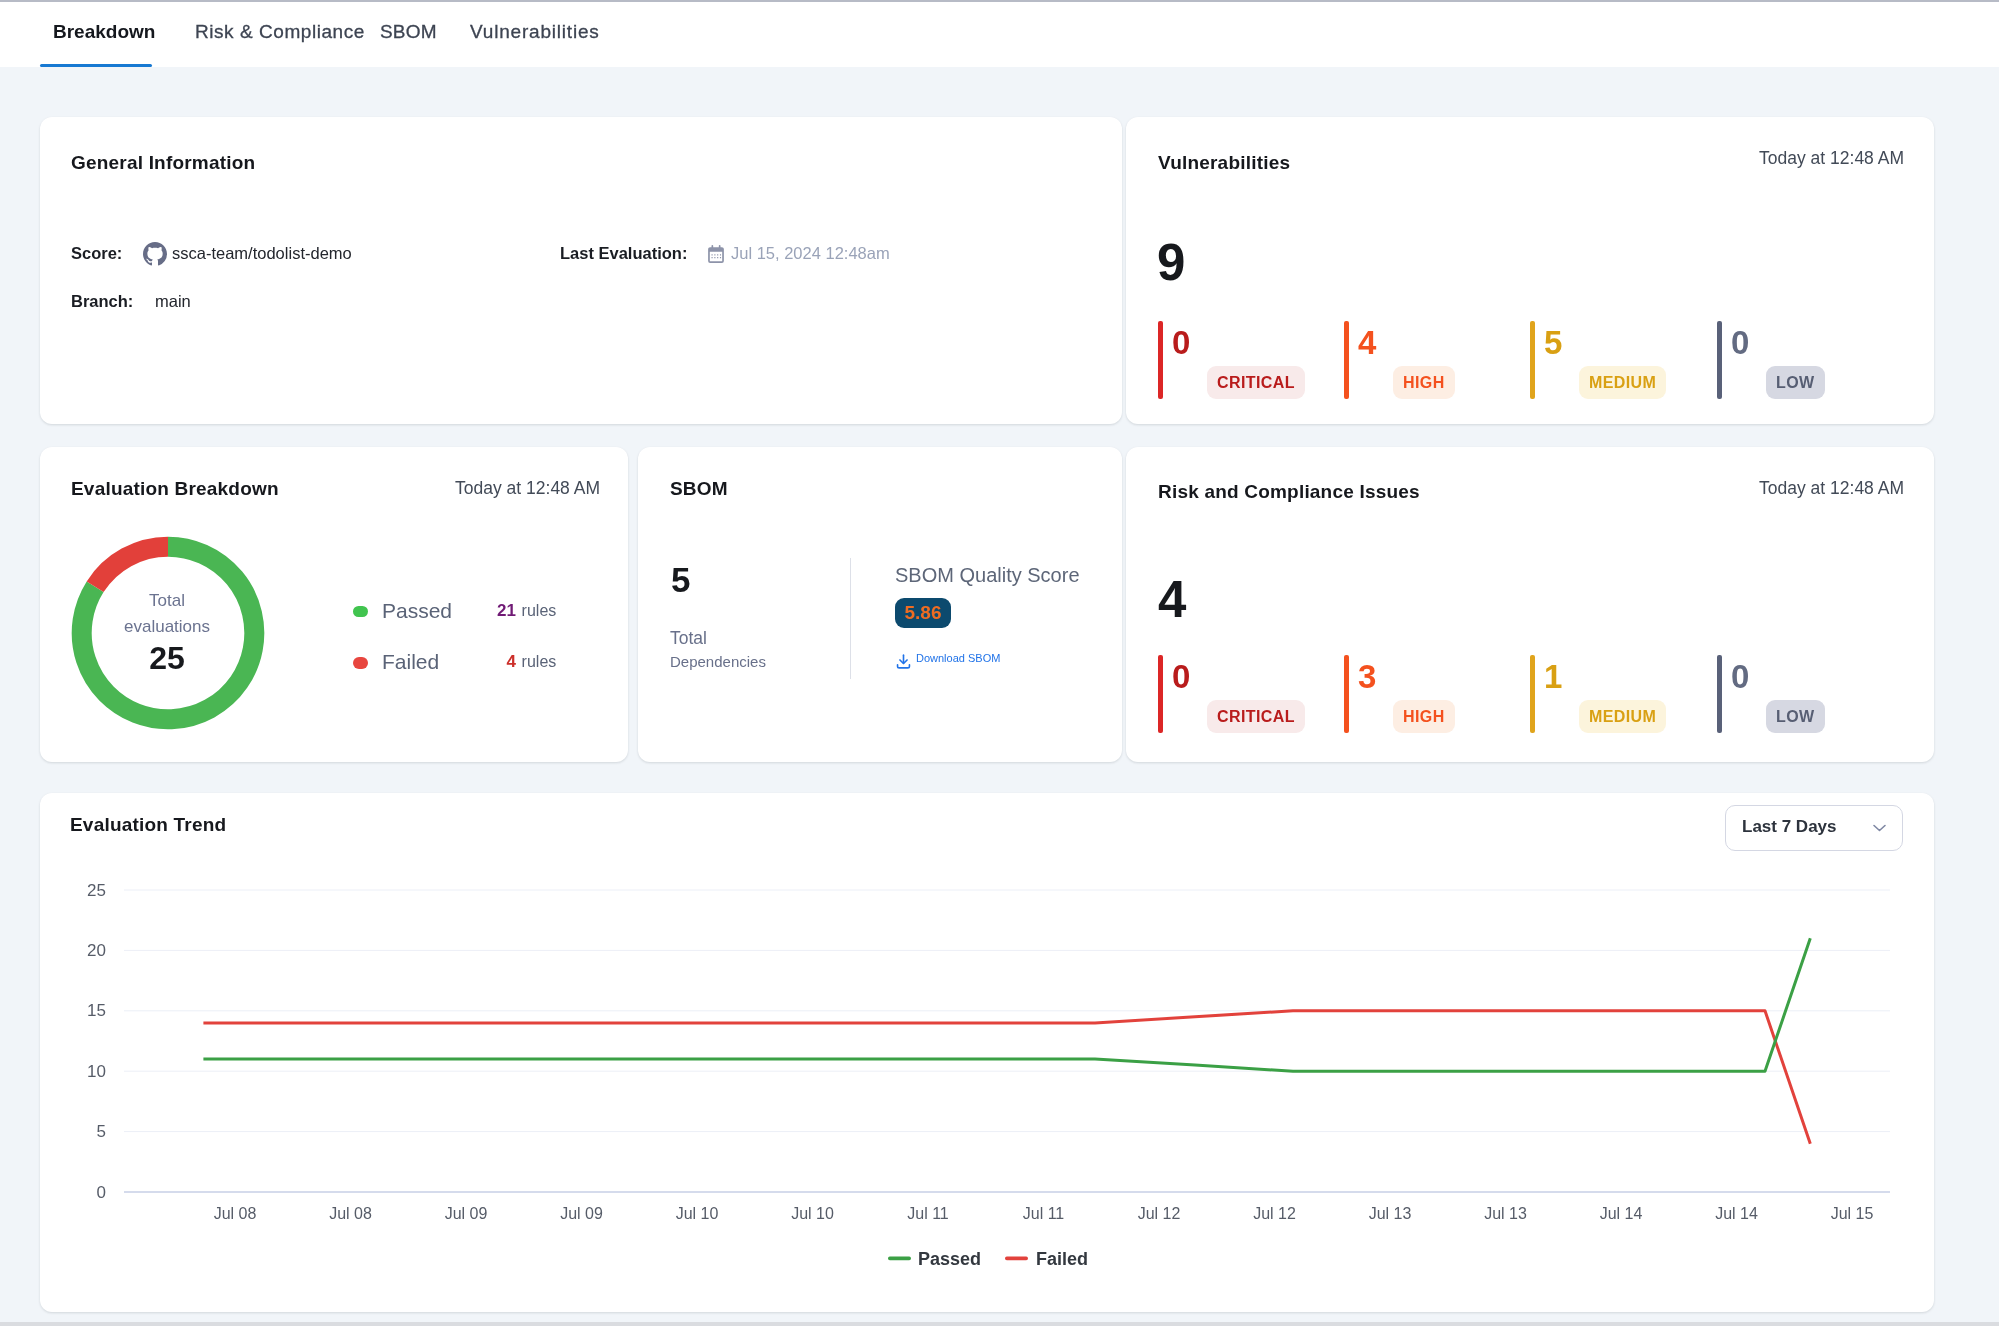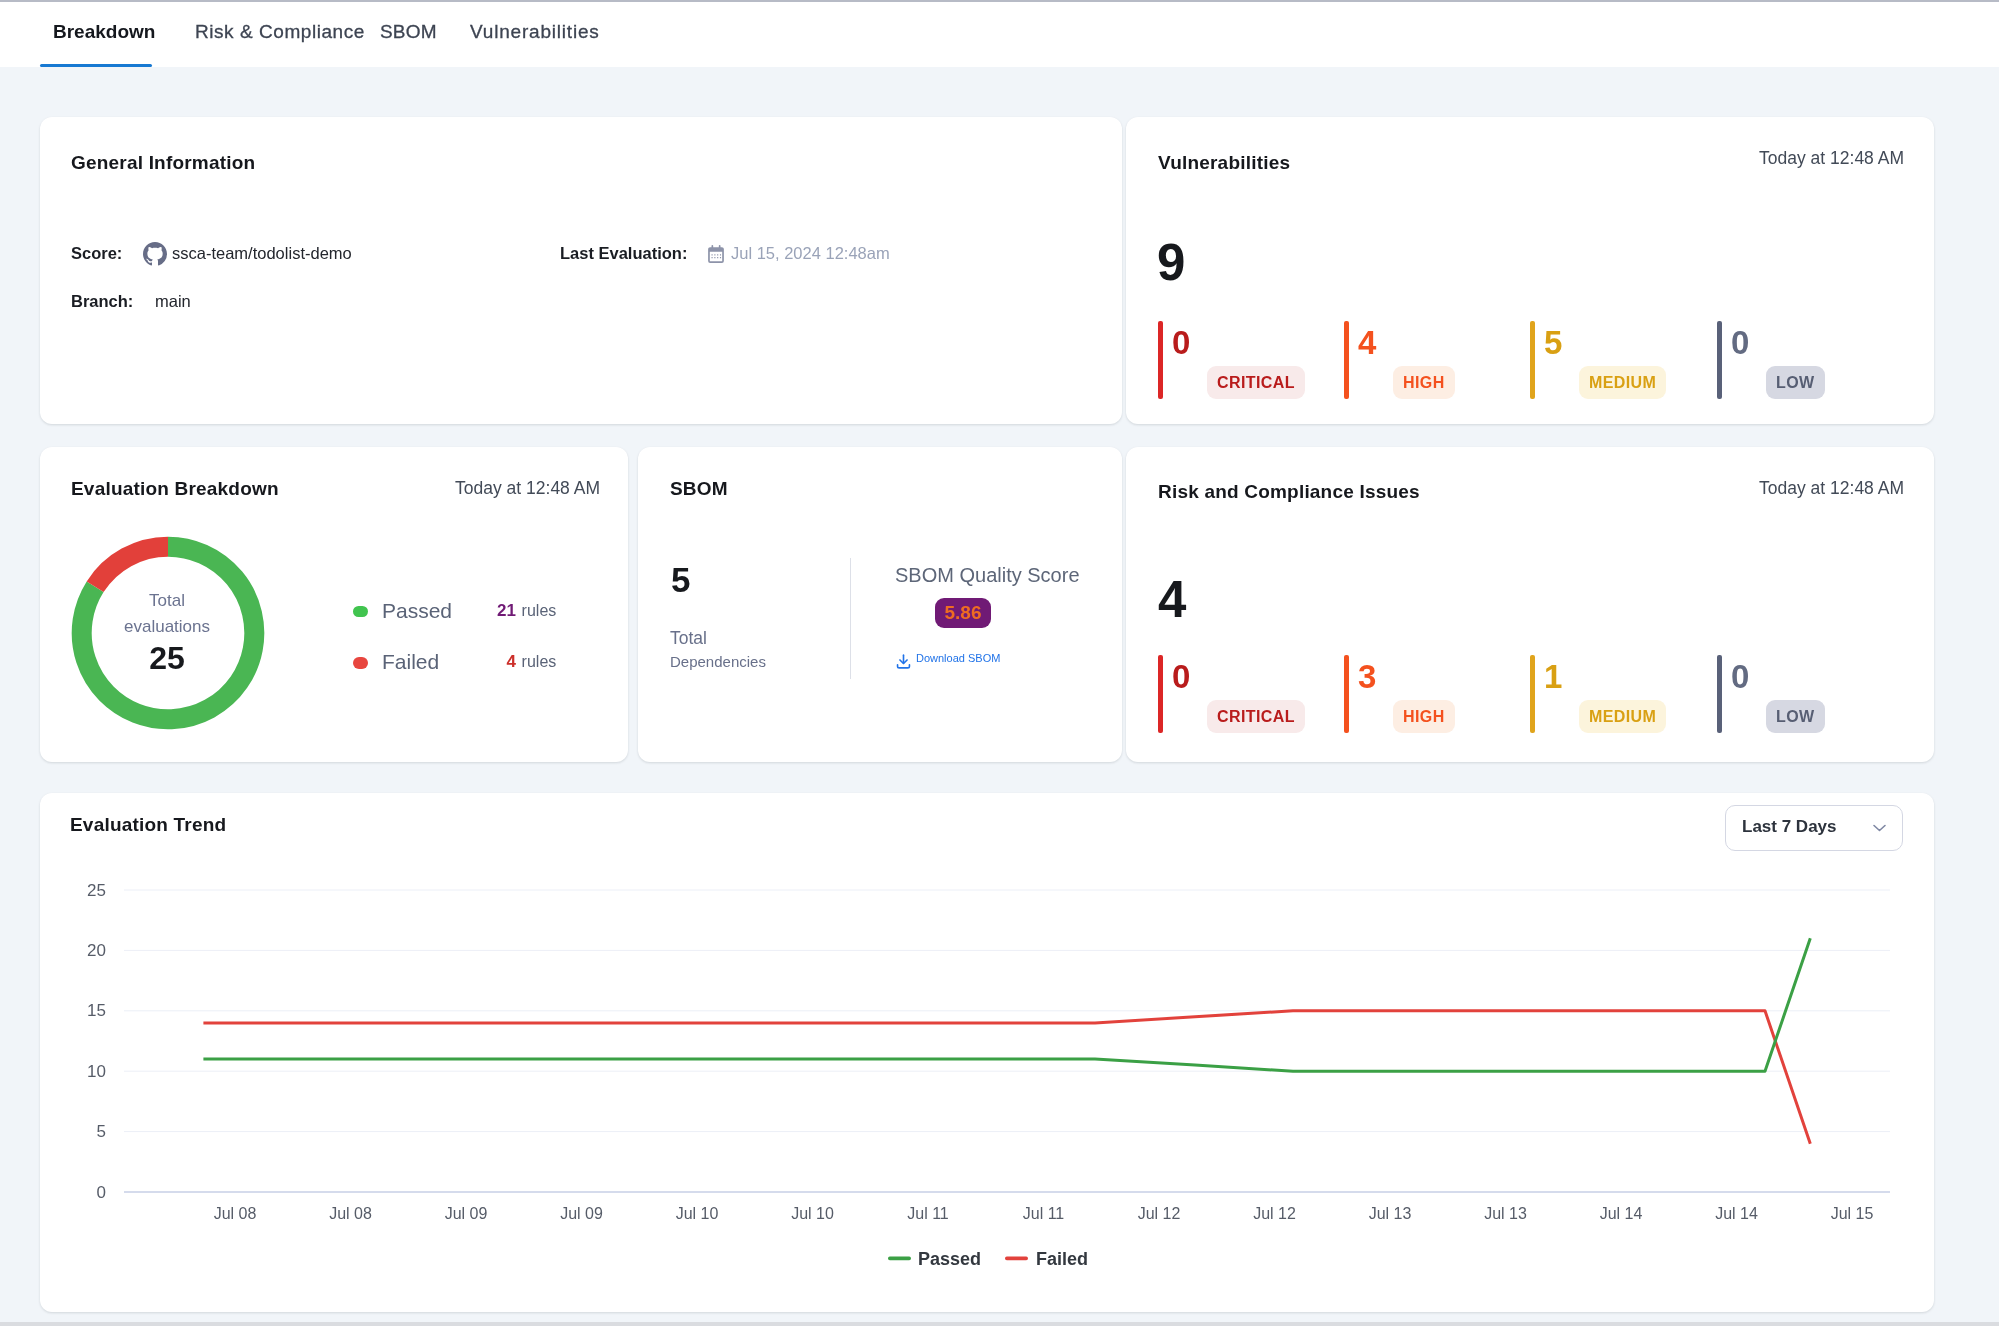--- a/index.html
+++ b/index.html
@@ -85,21 +85,21 @@
 <div class="abs" style="left:455px; top:653.2px; width:61px; text-align:right; font-size:17px; font-weight:700; color:#cc2f2a;">4</div>
 <div class="abs" style="left:521.6px; top:654.3px; font-size:16px; color:#5a6377;">rules</div>
 
 <div class="card" style="left:638px; top:447px; width:484px; height:315px;"></div>
 <div class="abs title" style="left:670px; top:479px;">SBOM</div>
 <div class="abs" style="left:671px; top:561.6px; font-size:35px; font-weight:700; color:#17191d;">5</div>
 <div class="abs" style="left:670px; top:629.8px; font-size:17.5px; color:#68708a;">Total</div>
 <div class="abs" style="left:670px; top:654px; font-size:15px; color:#68708a;">Dependencies</div>
 <div class="abs" style="left:850px; top:558px; width:1px; height:121px; background:#dde0e8;"></div>
 <div class="abs" style="left:895px; top:565.2px; font-size:20px; color:#5d6678;">SBOM Quality Score</div>
-<div class="abs" style="left:895px; top:598.3px; height:29.4px; border-radius:9px; background:#701a75; color:#ee6c22; font-size:19px; font-weight:700; line-height:29.4px; padding:0 9.5px;margin-left:40px;">5.86</div>
+<div class="abs" style="left:895px; top:598.3px; height:29.4px; border-radius:9px; background:#0c4a6e; color:#ee6c22; font-size:19px; font-weight:700; line-height:29.4px; padding:0 9.5px;">5.86</div>
 <svg class="abs" style="left:895px; top:653px;" width="17" height="17" viewBox="0 0 20 20" fill="none" stroke="#2173e8" stroke-width="1.9" stroke-linecap="round" stroke-linejoin="round">
     <path d="M10 2.5v9.5"></path>
     <path d="M5.8 8.2 10 12.4 14.2 8.2"></path>
     <path d="M3 13.8v1.7a2 2 0 0 0 2 2h10a2 2 0 0 0 2-2v-1.7"></path>
   </svg>
 <div class="abs" style="left:916px; top:652.5px; font-size:11px; font-weight:500; color:#2173e8;">Download SBOM</div>
 
 <div class="card" style="left:1126px; top:447px; width:808px; height:315px;"></div>
 <div class="abs title" style="left:1158px; top:482px;">Risk and Compliance Issues</div>
 <div class="abs stamp" style="left:1600px; top:480.4px; width:304px; text-align:right;">Today at 12:48 AM</div>

